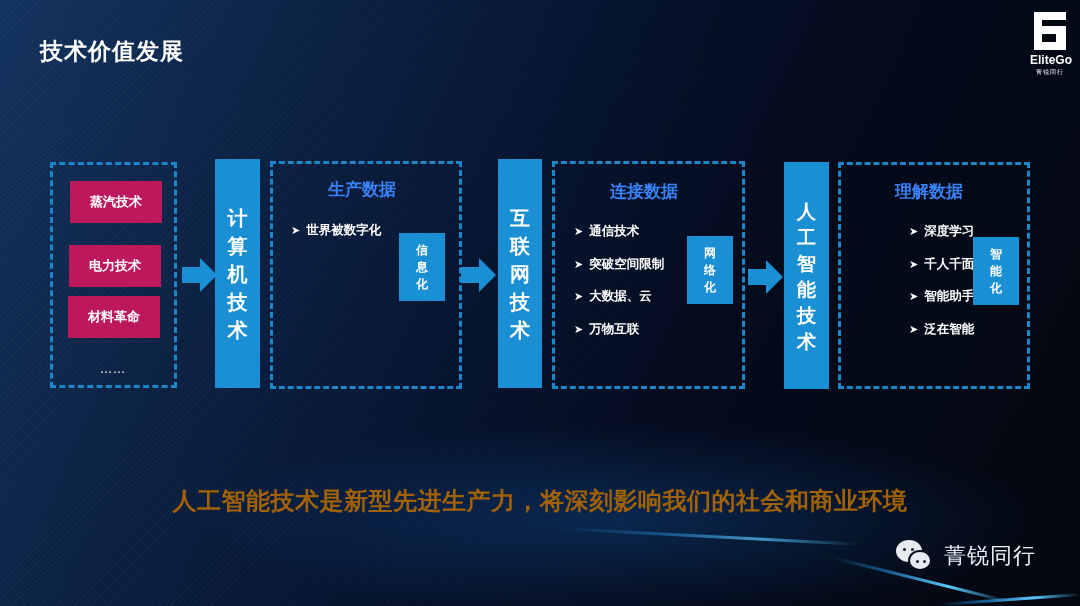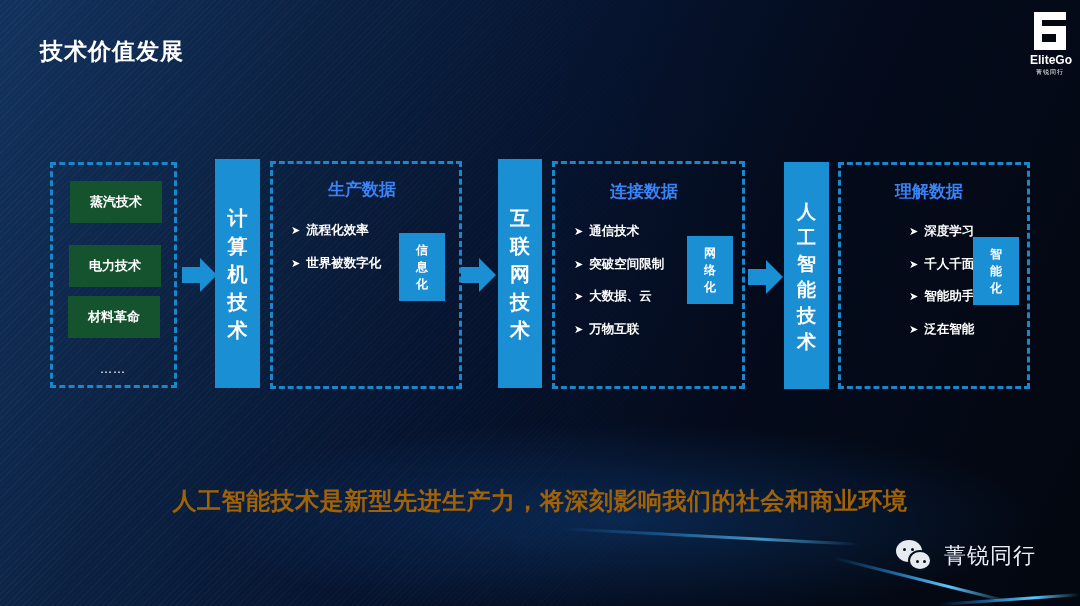--- a/index.html
+++ b/index.html
@@ -35,21 +35,21 @@
   .logo .mark .c1 { position: absolute; left: 8px; top: 8px; width: 24px; height: 6px; background: #03070f; }
   .logo .mark .c2 { position: absolute; left: 8px; top: 22px; width: 14px; height: 8px; background: #03070f; }
   .logo .en { font-size: 12px; font-weight: bold; margin-top: 3px; font-family: "Liberation Sans", sans-serif; }
   .logo .cn { font-size: 6px; margin-top: 1px; letter-spacing: 1px; }
 
   .dashed {
     position: absolute;
     border: 3px dashed #1b86c8;
   }
   .bluebox {
-    position: absolute; background: #14532d; color: #fff;
+    position: absolute; background: #be185d; color: #fff;
     display: flex; align-items: center; justify-content: center;
     font-weight: bold;
   }
   .era-box { left: 70px; width: 92px; height: 42px; font-size: 13px; }
   .era-dots { position: absolute; left: 100px; top: 362px; color: #fff; font-size: 12px; letter-spacing: 1px; }
 
   .pillar {
     position: absolute; background: #1a8fd4; color: #fff;
     display: flex; flex-direction: column; align-items: center; justify-content: center;
     font-weight: bold; font-size: 20px; line-height: 28px;
@@ -125,21 +125,20 @@
 <div class="pillar" style="left:215px; top:159px; width:45px; height:229px;">
   <span>计</span>
   <span>算</span>
   <span>机</span>
   <span>技</span>
   <span>术</span>
 </div>
 <div class="dashed" style="left:270px; top:161px; width:192px; height:228px;"></div>
 <div class="sec-title" style="left:328px; top:178px;">生产数据</div>
 <ul class="bullets" style="left:291px; top:221px;">
-  <li><span class="chev">➤</span><span>流程化效率</span></li>
   <li><span class="chev">➤</span><span>世界被数字化</span></li>
 </ul>
 <div class="tag" style="left:399px; top:233px;">
   <span>信</span>
   <span>息</span>
   <span>化</span>
 </div>
 
 <div class="arrow" style="left:461px; top:258px;">
     <div class="shaft"></div>

